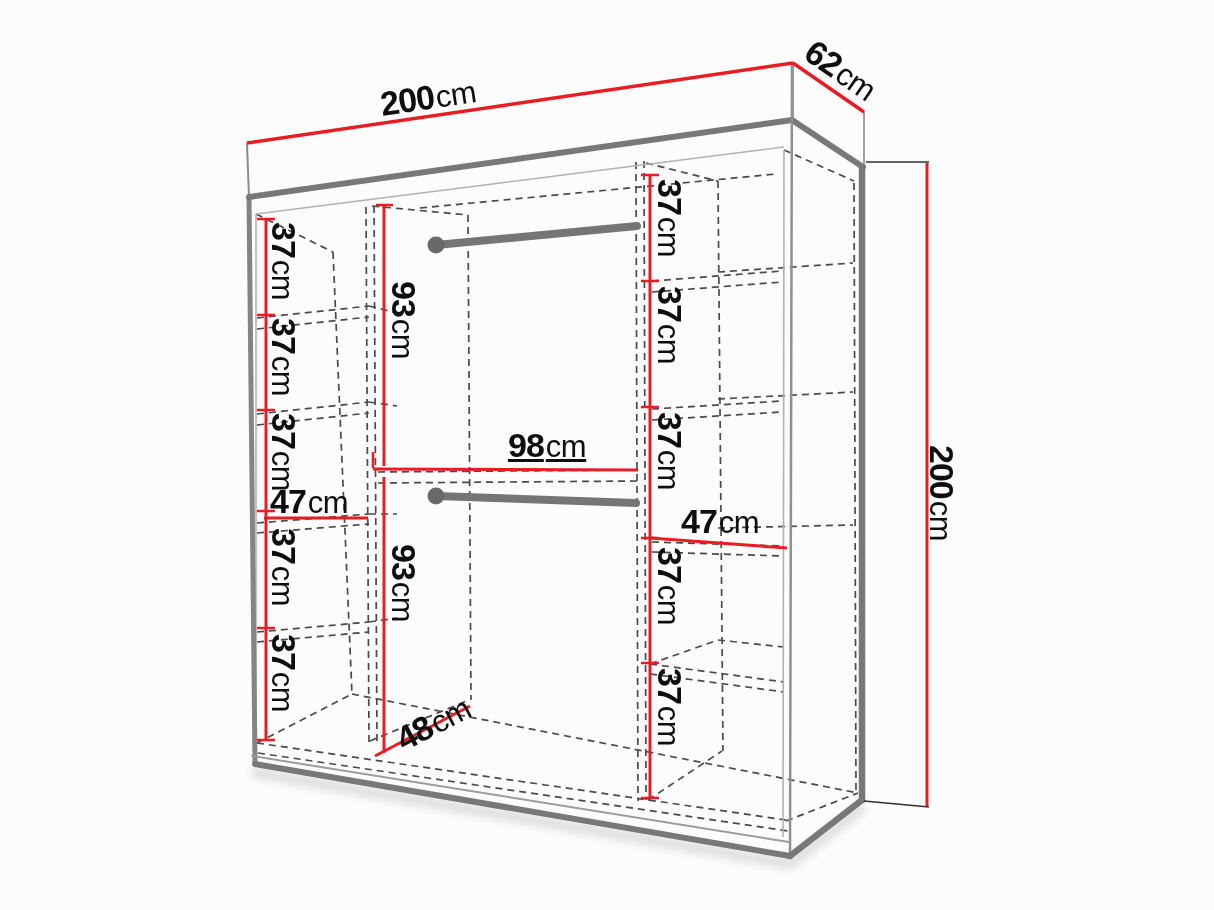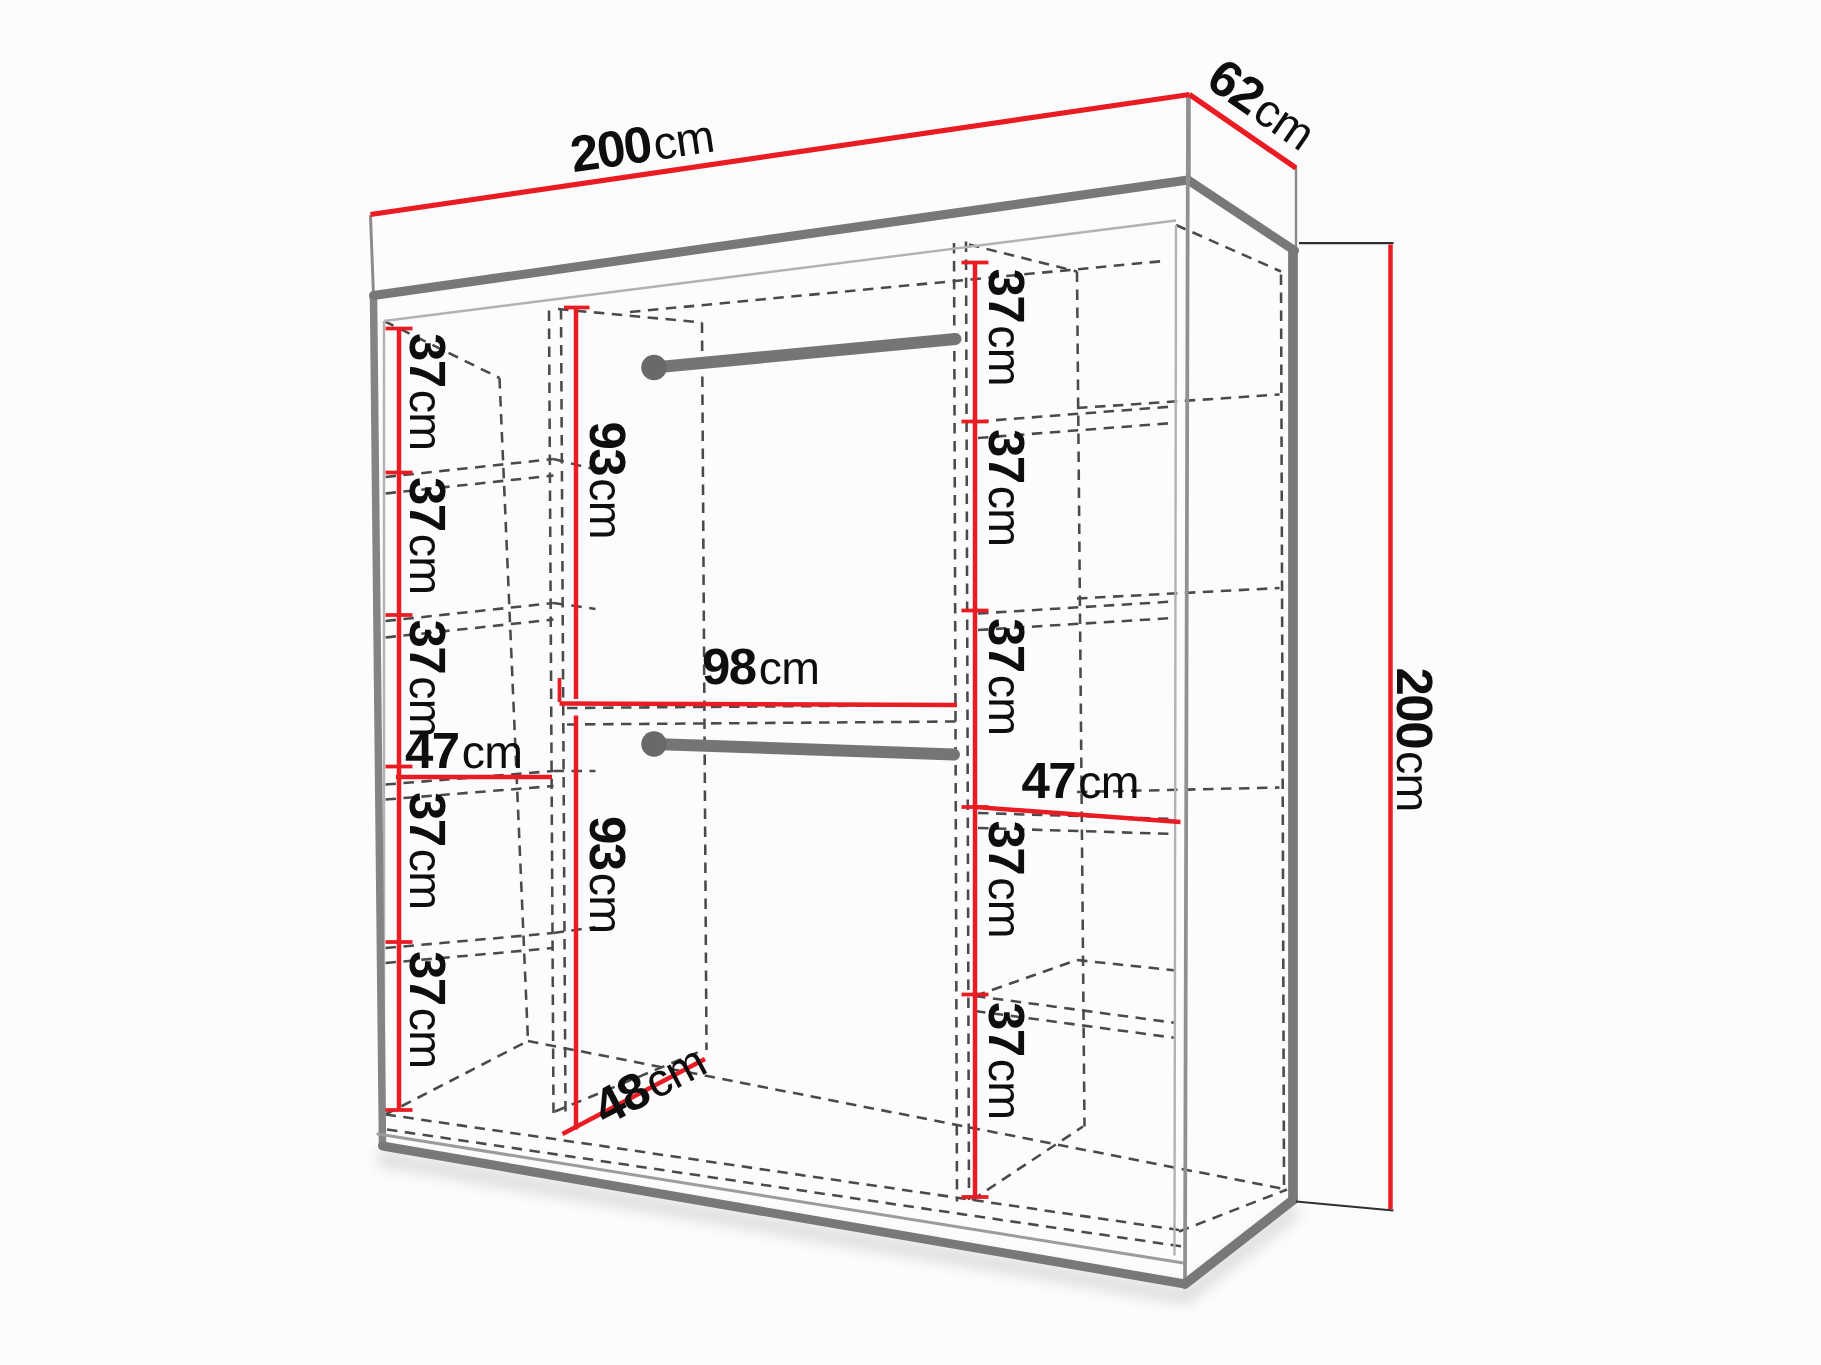--- a/index.html
+++ b/index.html
@@ -16,21 +16,21 @@
   .dim .v{font-weight:700;font-size:34px;letter-spacing:-1px;}
   .dim .u{font-weight:400;font-size:31px;letter-spacing:-0.5px;margin-left:2px;}
   
   .rot{transform-origin:0 0;transform:rotate(90deg);}
   .lbl-l1{left:301px;top:222px;} .lbl-l2{left:301px;top:318px;} .lbl-l3{left:301px;top:413px;}
   .lbl-l4{left:301px;top:528px;} .lbl-l5{left:301px;top:634px;}
   .lbl-93a{left:421px;top:281px;} .lbl-93b{left:421px;top:544px;}
   .lbl-r1{left:687px;top:179px;} .lbl-r2{left:687px;top:286px;} .lbl-r3{left:687px;top:412px;}
   .lbl-r4{left:687px;top:547px;} .lbl-r5{left:687px;top:668px;}
   .lbl-hr{left:959px;top:445px;}
-  .lbl-lw{left:270px;top:484px;} .lbl-98{left:468px;top:428px;} .lbl-rw{left:681px;top:504px;}
+  .lbl-lw{left:270px;top:484px;} .lbl-98{left:508px;top:428px;text-decoration:underline;} .lbl-rw{left:681px;top:504px;}
   .lbl-wt{left:428px;top:97px;transform:translate(-50%,-50%) rotate(-8.4deg);}
   .lbl-dt{left:841px;top:70px;transform:translate(-50%,-50%) rotate(34.6deg);}
   .lbl-48{left:433px;top:723px;transform:translate(-50%,-50%) rotate(-27.8deg);}
 </style>
 </head>
 <body>
 
 <div class="stage">
 
 <svg width="1214" height="910" viewBox="0 0 1214 910">

